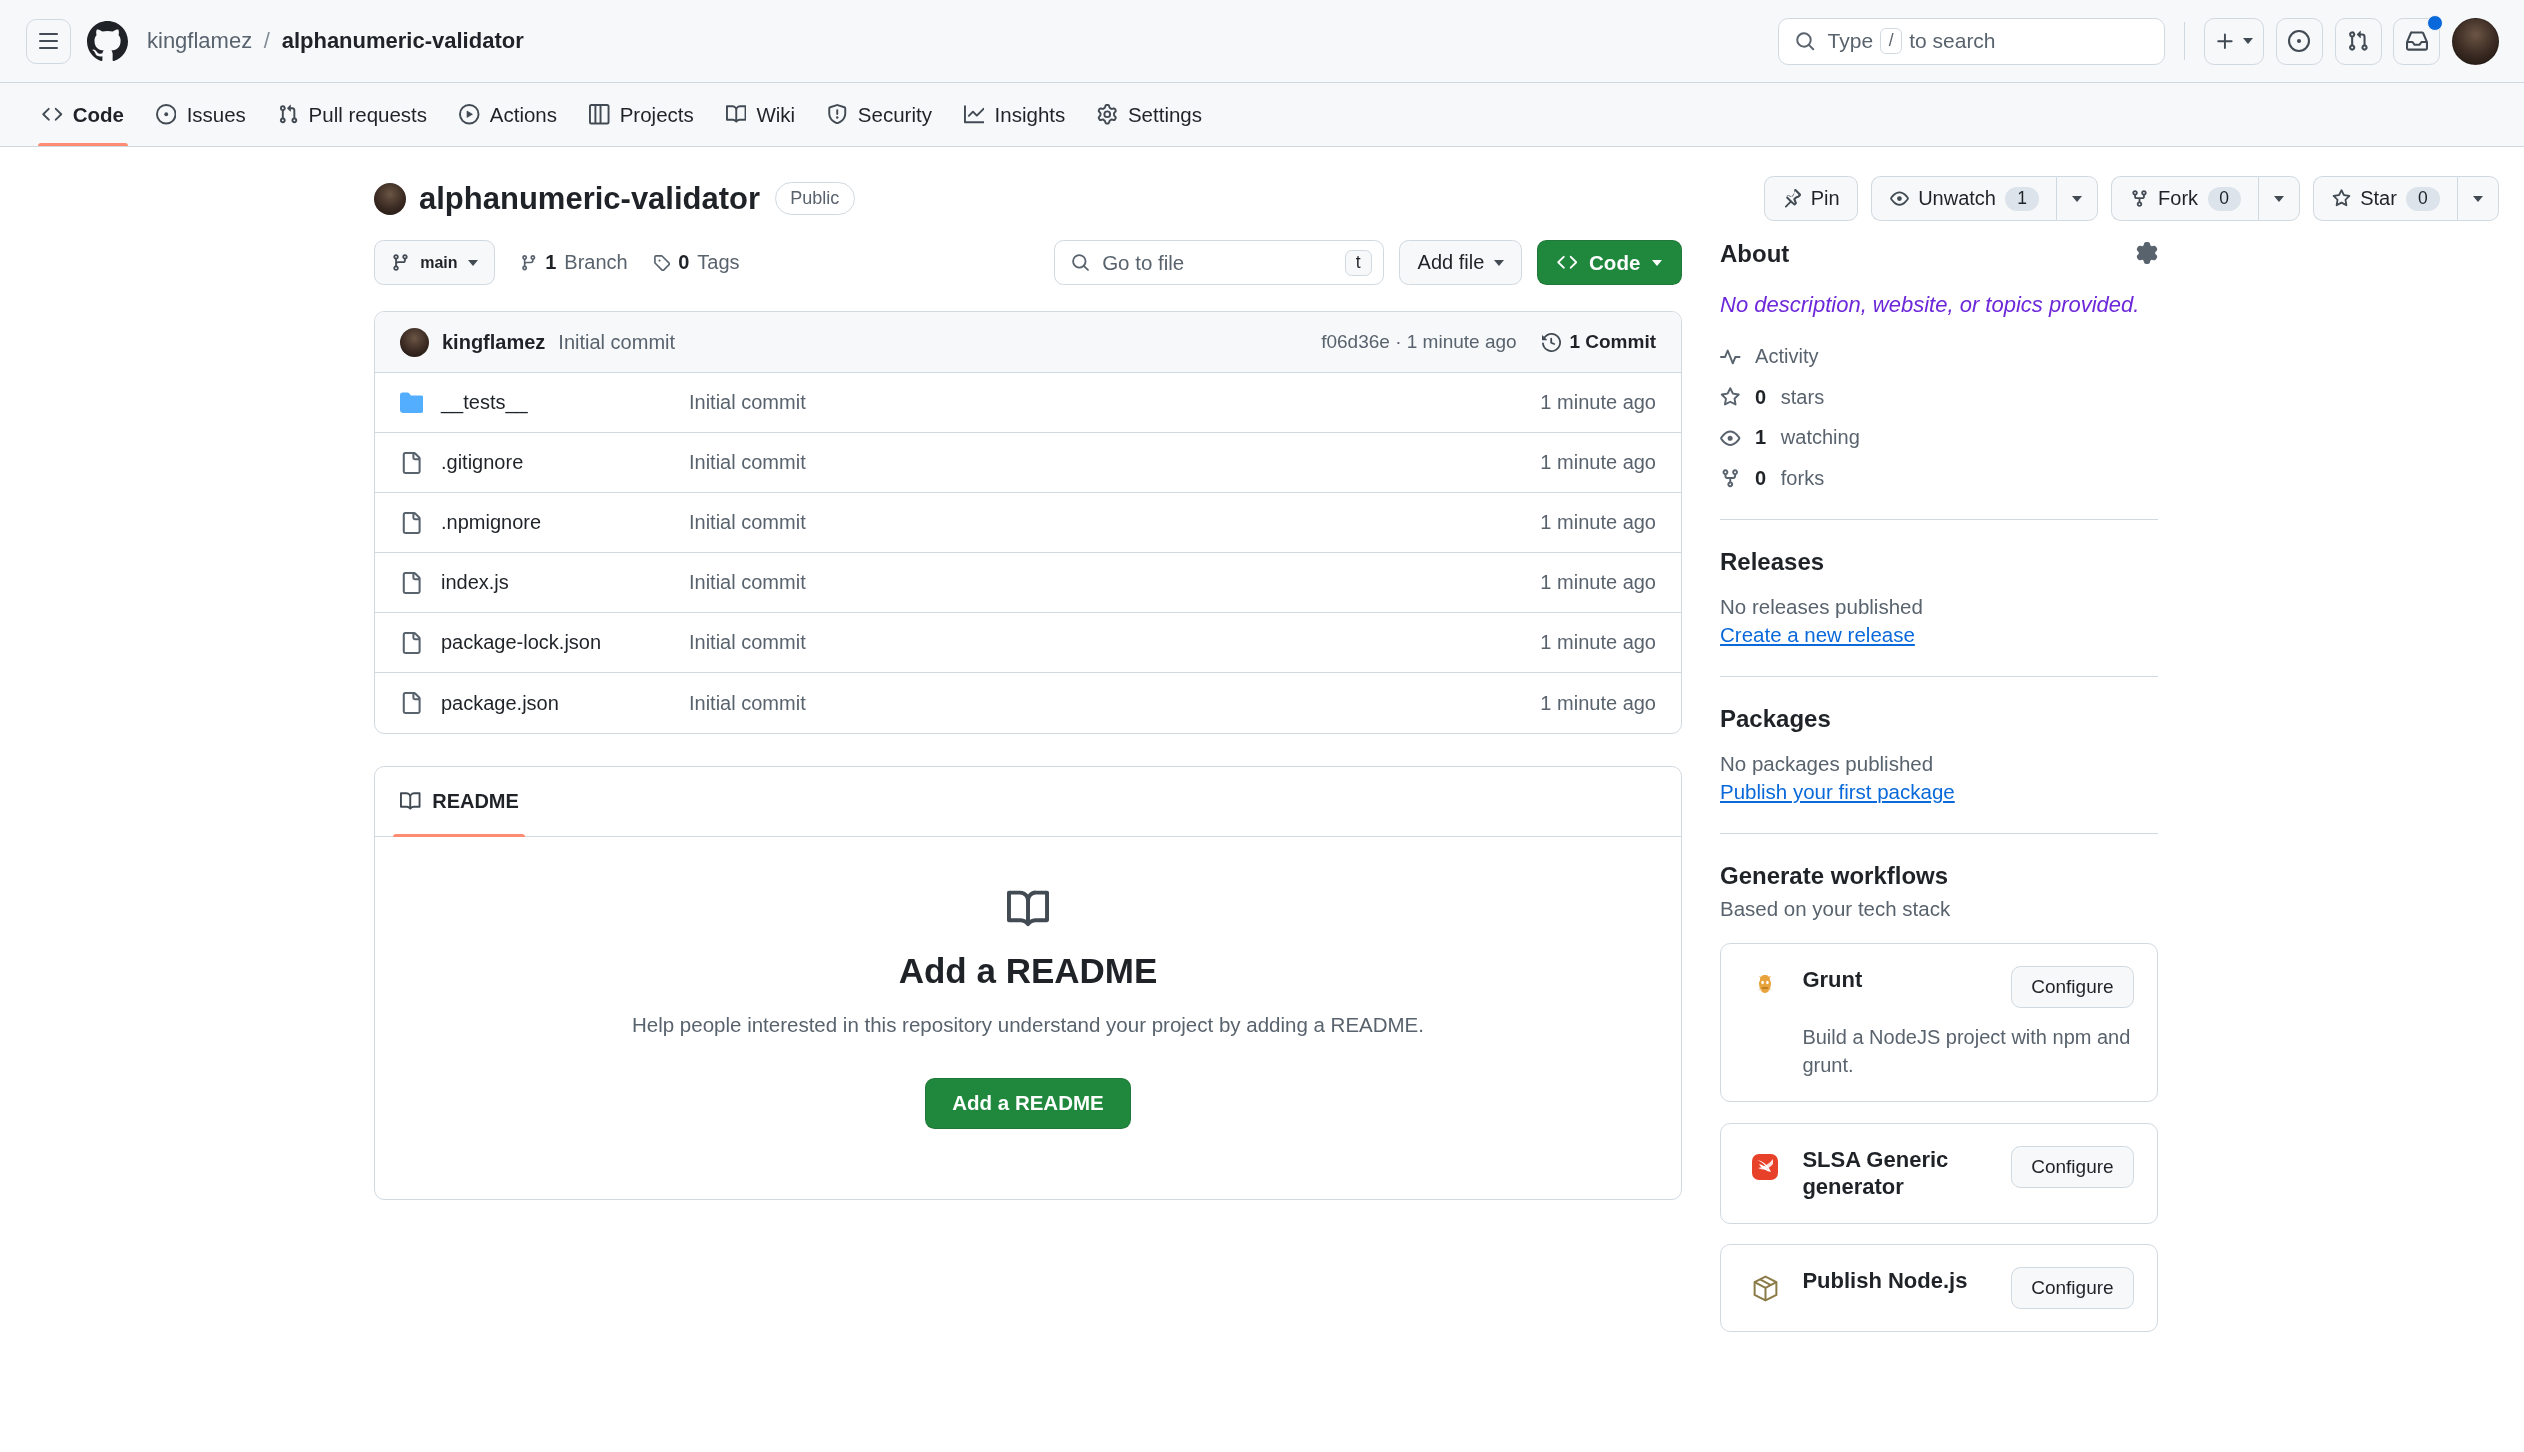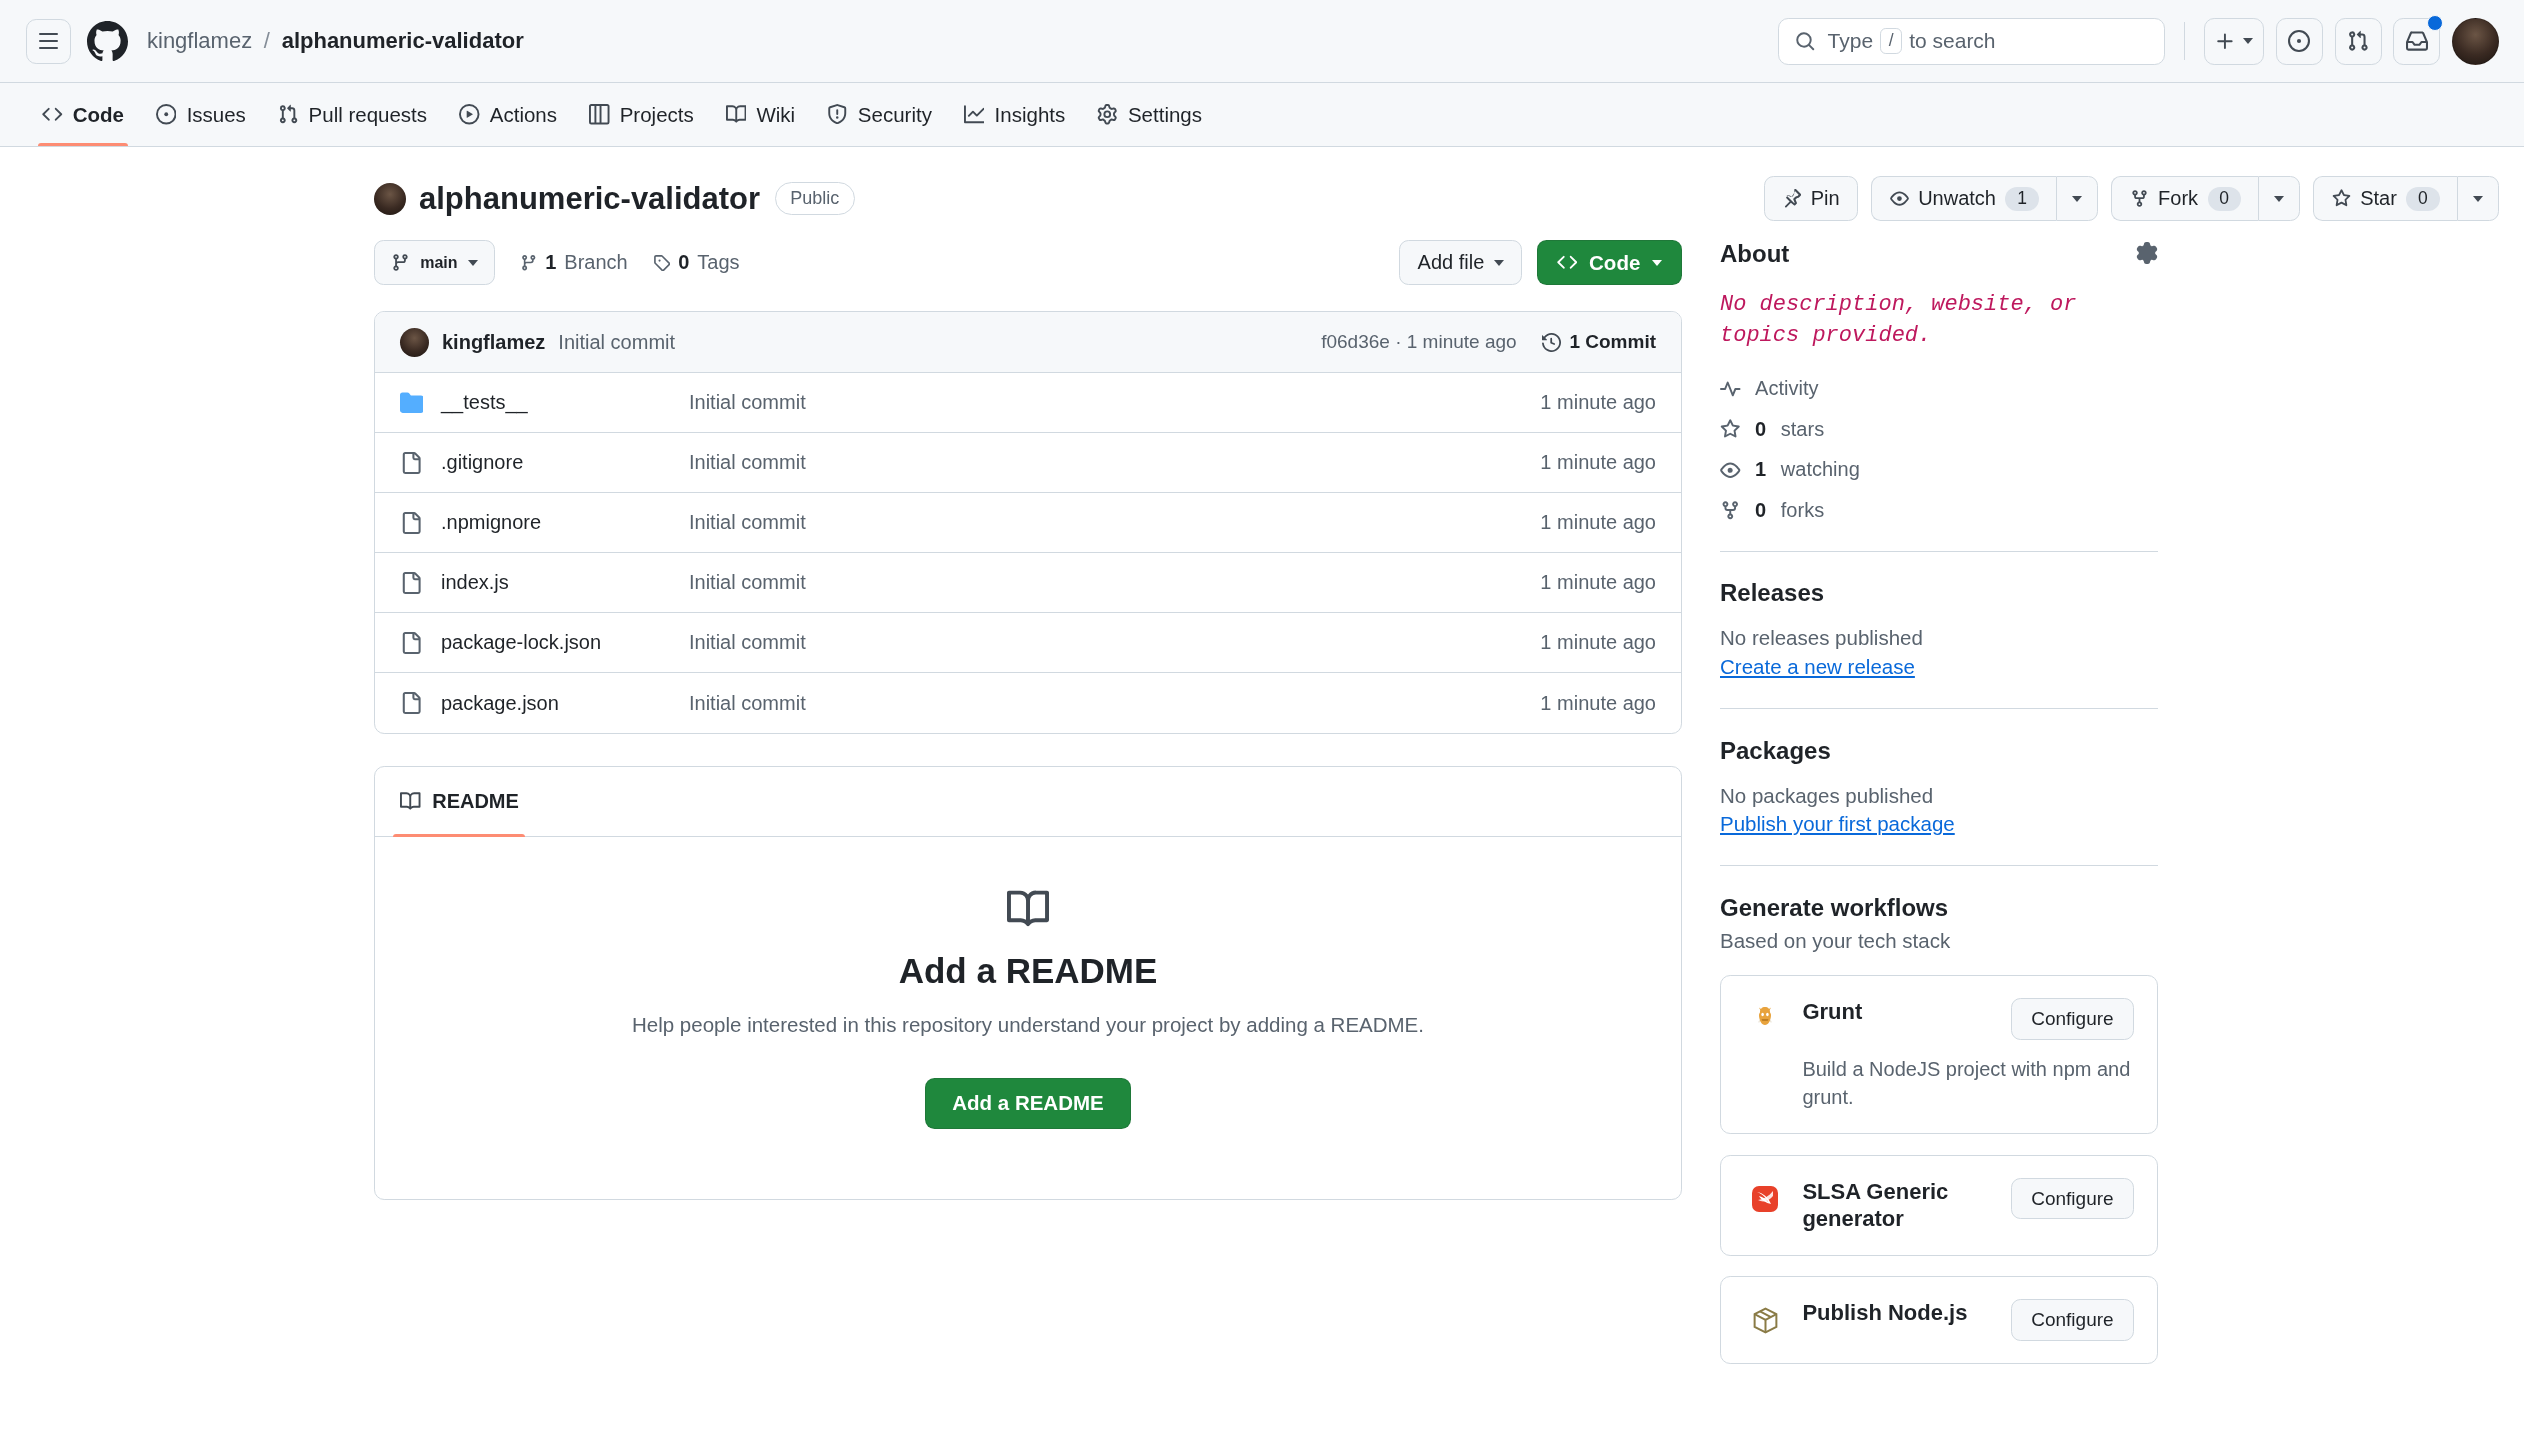--- a/index.html
+++ b/index.html
@@ -262,22 +262,22 @@
     background: #1f883d; color: #fff; border: 0.7px solid rgba(31,35,40,.15);
     border-radius: 9.5px; padding: 12.4px 26px; font-size: 20.5px; font-weight: 600;
     cursor: pointer;
   }
 
   
   .side-head { display: flex; align-items: center; margin-bottom: 20.5px; }
   .side-title { font-size: 24px; font-weight: 600; color: #1f2328; }
   .side-gear { margin-left: auto; cursor: pointer; }
   .side-desc {
-    font-size: 22px; font-style: italic; color: #be185d;
-    line-height: 1.45; margin-bottom: 25px; font-family: Liberation Mono, monospace;
+    font-size: 22px; font-style: italic; color: #6d28d9;
+    line-height: 1.45; margin-bottom: 25px;
   }
   .side-stat {
     display: flex; align-items: center; gap: 14.6px;
     font-size: 20px; color: #59636e; margin-bottom: 17.5px; cursor: pointer;
   }
   .side-stat b { color: #1f2328; font-weight: 600; }
   .side-hr { height: 0.7px; background: #d1d9e0; margin: 29px 0 28px; }
   .side-sub { font-size: 20.5px; color: #59636e; margin-bottom: 4.4px; }
   .side-link {
     font-size: 20.5px; color: #0969da; text-decoration: underline;
@@ -507,20 +507,27 @@
 
         <div class="meta-link">
           <svg width="17.5" height="17.5" viewBox="0 0 16 16" fill="#59636e">
               <path d="M1 7.775V2.75C1 1.784 1.784 1 2.75 1h5.025c.464 0 .91.184 1.238.513l6.25 6.25a1.75 1.75 0 0 1 0 2.474l-5.026 5.026a1.75 1.75 0 0 1-2.474 0l-6.25-6.25A1.752 1.752 0 0 1 1 7.775Zm1.5 0c0 .066.026.13.073.177l6.25 6.25a.25.25 0 0 0 .354 0l5.025-5.025a.25.25 0 0 0 0-.354l-6.25-6.25a.25.25 0 0 0-.177-.073H2.75a.25.25 0 0 0-.25.25ZM6 5a1 1 0 1 1 0 2 1 1 0 0 1 0-2Z"></path>
             </svg>
           <b>0</b>
           <span>Tags</span>
         </div>
 
         <div class="toolbar-right">
+          <div class="gotofile">
+            <svg width="19" height="19" viewBox="0 0 16 16" fill="#59636e">
+                <path d="M10.68 11.74a6 6 0 0 1-7.922-8.982 6 6 0 0 1 8.982 7.922l3.04 3.04a.749.749 0 0 1-.326 1.275.749.749 0 0 1-.734-.215ZM11.5 7a4.5 4.5 0 1 0-9 0 4.5 4.5 0 0 0 9 0Z"></path>
+              </svg>
+            <span class="ph">Go to file</span>
+            <span class="t-key">t</span>
+          </div>
           <div class="btn">
             <span>Add file</span>
             <span class="caret-dn"></span>
           </div>
           <div class="btn-code">
             <svg width="20.5" height="20.5" viewBox="0 0 16 16" fill="#ffffff">
                 <path d="m11.28 3.22 4.25 4.25a.75.75 0 0 1 0 1.06l-4.25 4.25a.749.749 0 0 1-1.275-.326.749.749 0 0 1 .215-.734L13.94 8l-3.72-3.72a.749.749 0 0 1 .326-1.275.749.749 0 0 1 .734.215Zm-6.56 0a.751.751 0 0 1 1.042.018.751.751 0 0 1 .018 1.042L2.06 8l3.72 3.72a.749.749 0 0 1-.326 1.275.749.749 0 0 1-.734-.215L.47 8.53a.75.75 0 0 1 0-1.06Z"></path>
               </svg>
             <span>Code</span>
             <span class="caret-dn"></span>

